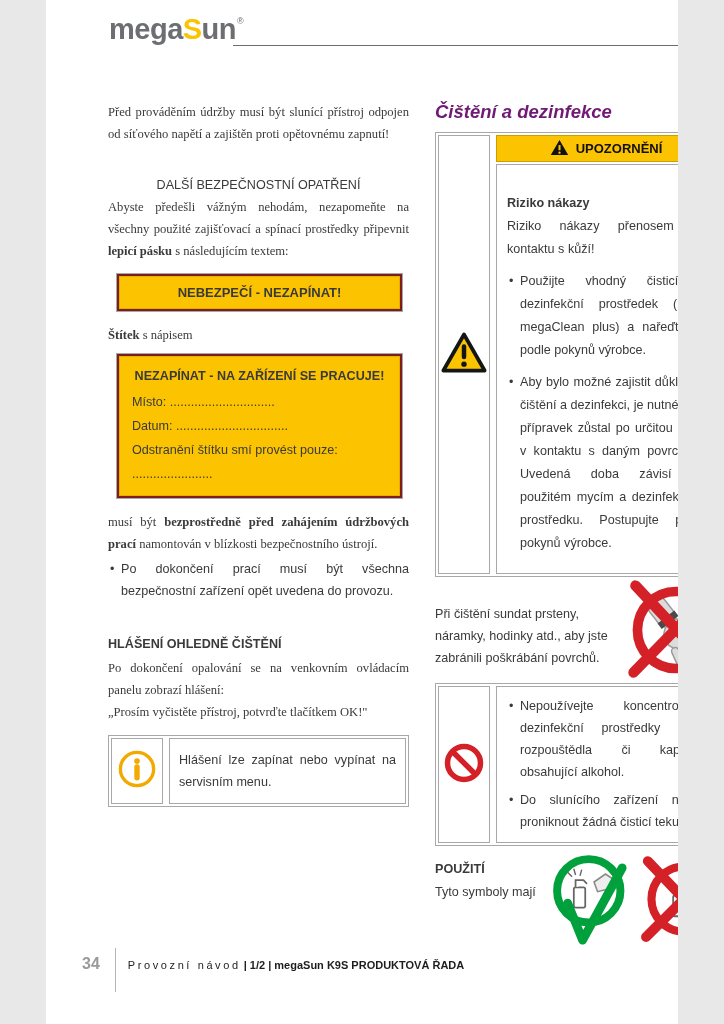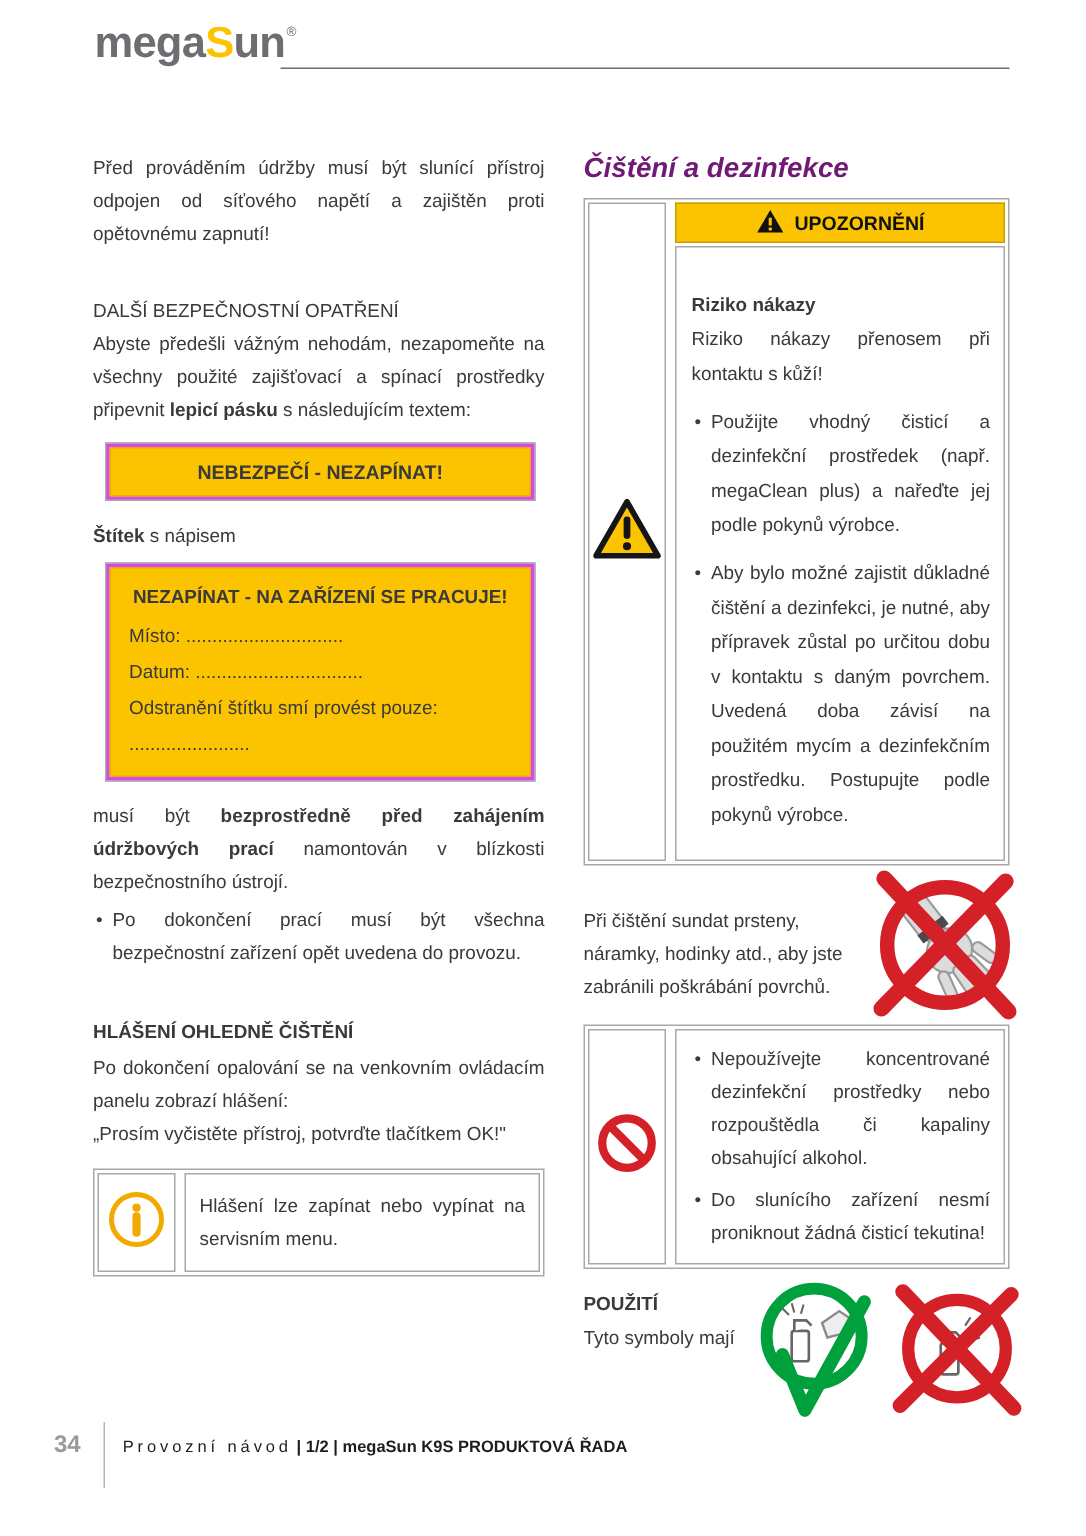--- a/index.html
+++ b/index.html
@@ -1,42 +1,42 @@
 <!DOCTYPE html>
 <html><head>
 <meta charset="utf-8">
 <style>
   * { box-sizing: border-box; margin: 0; padding: 0; }
   html,body { background:#e8e8e8; }
   .page {
-    width: 724px; height: 1024px; position: relative; margin: 0 auto;
+    width: 632px; height: 1024px; position: relative; margin: 0 auto;
     background: #ffffff; overflow: hidden;
     font-family: "Liberation Sans", sans-serif; color: #3a3a3a;
   }
   
   .logo { position:absolute; left:63px; top:13px; font-size:29px; font-weight:bold; letter-spacing:-0.5px; color:#6d6e71; }
   .logo .s { color:#fcc300; }
   .logo .reg { font-size:9px; vertical-align:top; position:relative; top:3px; left:1px; font-weight:normal; }
   .header-rule { position:absolute; left:187px; top:45px; width:486px; height:1px; background:#6d6d6d; }
 
   
   .col-left  { position:absolute; left:62px;  top:101px; width:301px; }
   .col-right { position:absolute; left:389px; top:101px; width:284px; }
 
-  .para { font-size:12.6px; line-height:22px; text-align:justify; }
+  .para { font-size:12.6px; line-height:22px; text-align:justify;font-family:Liberation Serif, serif; }
   .caps-heading { font-size:12.6px; line-height:22px; }
   .bold { font-weight:bold; }
 
-  .mt29 { margin-top:29px; } .mt21 { margin-top:12px; } .mt12 { margin-top:12px; }
+  .mt29 { margin-top:29px;text-align:center; } .mt21 { margin-top:12px; } .mt12 { margin-top:12px; }
   .mt11 { margin-top:11px; } .mt7 { margin-top:7px; } .mt3 { margin-top:3px; }
   .mt31 { margin-top:31px; } .mt2 { margin-top:2px; } .mt14 { margin-top:14px; }
   .mt9 { margin-top:9px; } .mt26 { margin-top:26px; }
 
   
-  .yellow-outer { border:1px solid #a8a8a8; padding:2px; background:#d946ef; margin-left:8px; width:287px; }
+  .yellow-outer { border:1px solid #a8a8a8; padding:2px; background:#7f1d1d; margin-left:8px; width:287px; }
   .yellow-inner { background:#fcc300; border:1px solid #e3b000; padding:8px 10px; font-size:13px; }
   .center { text-align:center; font-weight:bold; }
   .sticker-inner { padding:7px 12px 9px 12px; line-height:24px; font-size:12.6px; }
   .sticker-title { text-align:center; font-weight:bold; margin-bottom:2px; }
 
   .bul { position:relative; padding-left:13px; font-size:12.6px; line-height:22px; text-align:justify; }
   .bul::before { content:"•"; position:absolute; left:2px; }
 
   
   .box-outer { border:1px solid #a8a8a8; padding:2px; background:#fff; }

